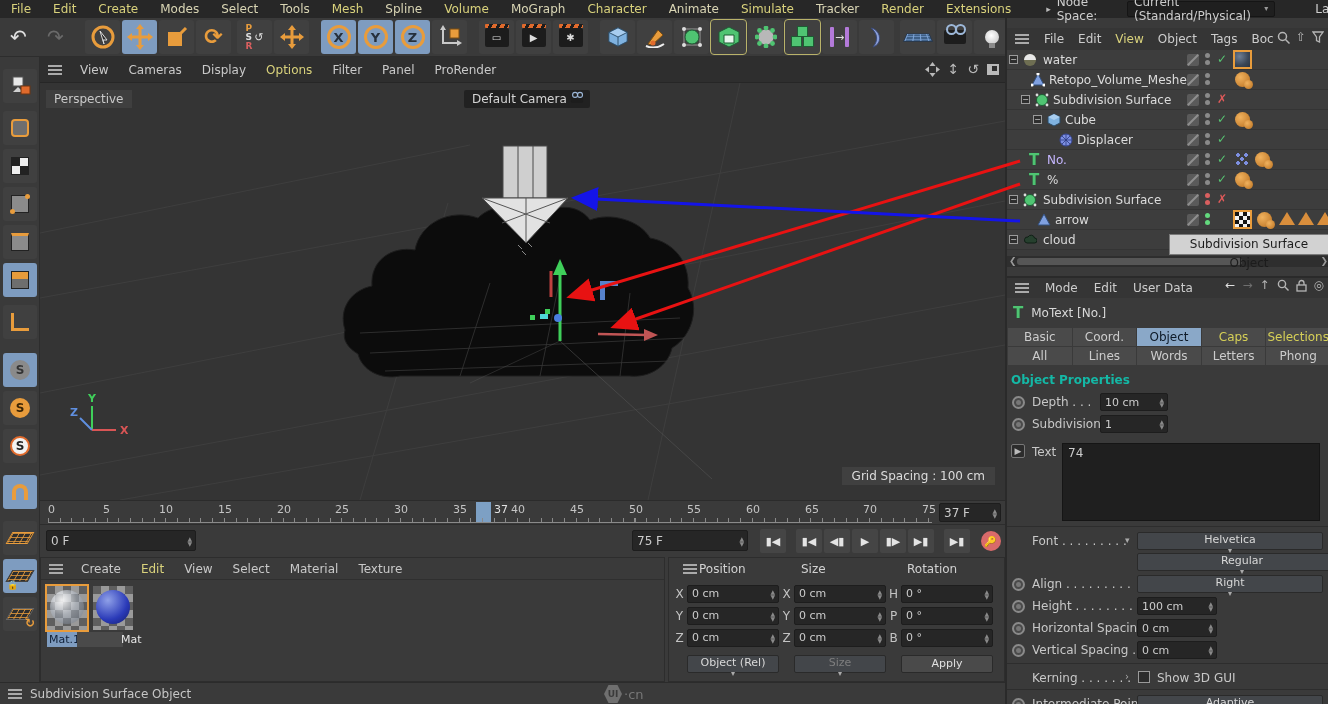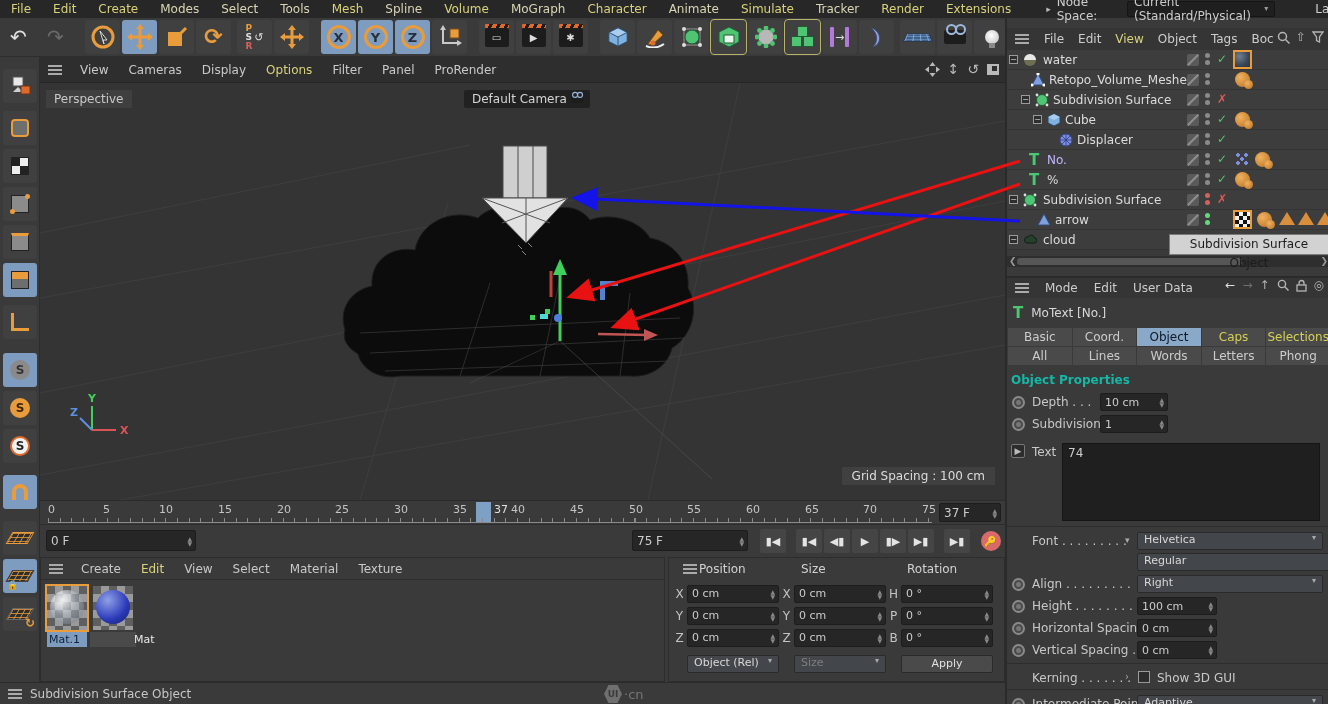--- a/index.html
+++ b/index.html
@@ -113,21 +113,21 @@
   .mat-sphere { position:absolute; left:3px; top:4px; width:34px; height:34px; border-radius:50%; }
   .mat-name { position:absolute; top:74px; width:40px; height:15px; font-size:11px; color:#e8e8e8; padding:0 2px; line-height:15px; background:#4a4a4a; }
   .mat-name.selected { background:#7e9cc0; color:#102038; }
 
   
   .coords { position:absolute; left:668px; top:557px; width:337px; height:125px; background:#3a3a3a; border:1px solid #2d2d2d; }
   .co-head { position:absolute; top:4px; color:#d2d2d2; }
   .co-row { position:absolute; height:19px; display:flex; align-items:center; gap:3px; }
   .co-lbl { width:9px; text-align:center; color:#c4c4c4; }
   .co-field { width:92px; height:18px; font-size:11px; }
-  .dd { background:#43464a; border:1px solid #2a2a2a; border-radius:2px; color:#d8d8d8; display:flex; align-items:flex-start; justify-content:space-between; padding:0 6px; }
+  .dd { background:#43464a; border:1px solid #2a2a2a; border-radius:2px; color:#d8d8d8; display:flex; align-items:center; justify-content:space-between; padding:0 6px;flex-direction:column; }
   .dd .chev { font-size:8px; color:#aaa; }
   .applybtn { background:#4a4a4a; border:1px solid #2a2a2a; border-radius:2px; color:#e0e0e0; display:flex; align-items:center; justify-content:center; }
 
   
   .statusbar { position:absolute; left:0; top:682px; width:1005px; height:22px; background:#3a3a3a; border-top:1px solid #2b2b2b; display:flex; align-items:center; }
   .status-text { color:#c6c6c6; }
   .watermark { position:absolute; left:604px; top:2px; display:flex; align-items:center; gap:2px; color:#777; font-size:13px; }
   .wm-hex { width:18px; height:18px; background:#6f6f6f; clip-path:polygon(25% 0,75% 0,100% 50%,75% 100%,25% 100%,0 50%); color:#3a3a3a; font-size:9px; font-weight:bold; display:flex; align-items:center; justify-content:center; }
 
   
@@ -647,21 +647,21 @@
       <span class="mi">Material</span>
       <span class="mi">Texture</span>
     </div>
     <div class="mat-thumb selected" style="left:6px;">
       <span class="mat-sphere" style="background:radial-gradient(circle at 35% 30%, rgba(255,255,255,.9), rgba(190,200,215,.45) 45%, rgba(90,100,115,.55));"></span>
     </div>
     <div class="mat-name selected" style="left:6px;">Mat.1</div>
     <div class="mat-thumb" style="left:52px;">
       <span class="mat-sphere" style="background:radial-gradient(circle at 35% 30%, #8fa0e8, #2a3ab8 60%, #141d66);"></span>
     </div>
-    <div class="mat-name" style="left:49px;padding-left:44px;">Mat</div>
+    <div class="mat-name" style="left:36px;padding-left:44px;">Mat</div>
   </div>
 
   <div class="coords">
     <span class="burger" style="position:absolute;left:6px;top:6px;"></span>
     <span class="co-head" style="left:30px">Position</span>
     <span class="co-head" style="left:132px">Size</span>
     <span class="co-head" style="left:238px">Rotation</span>
 
     <div class="co-row" style="left:6px;top:26px;">
       <span class="co-lbl">X</span>

